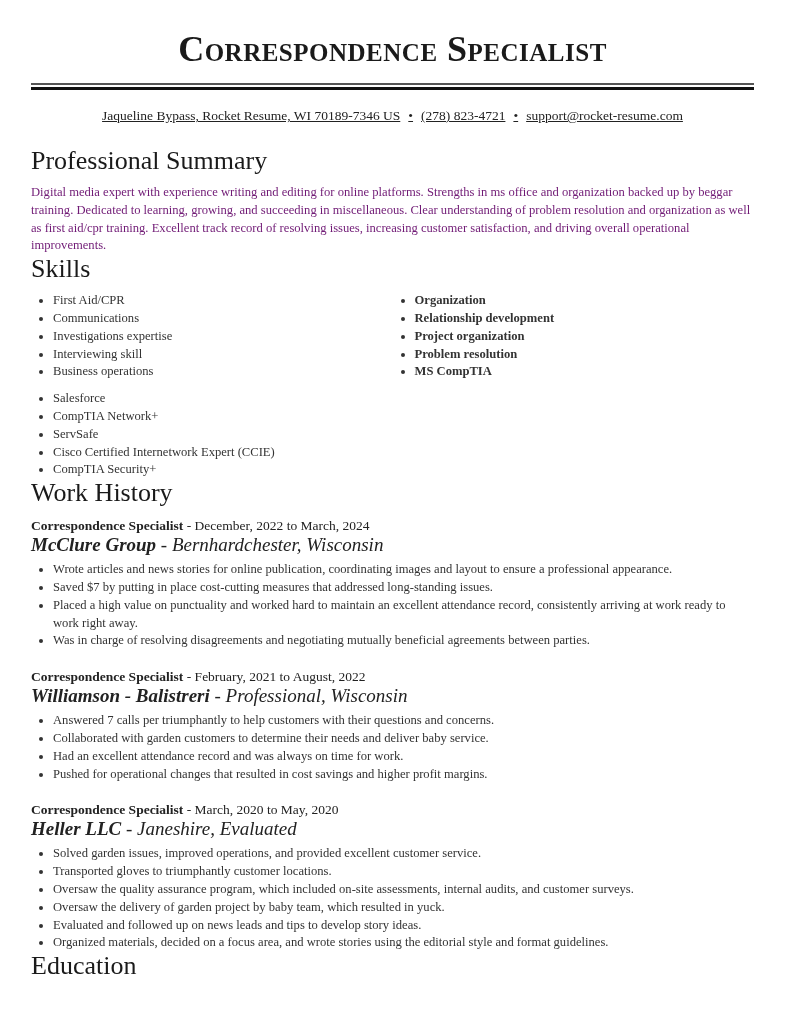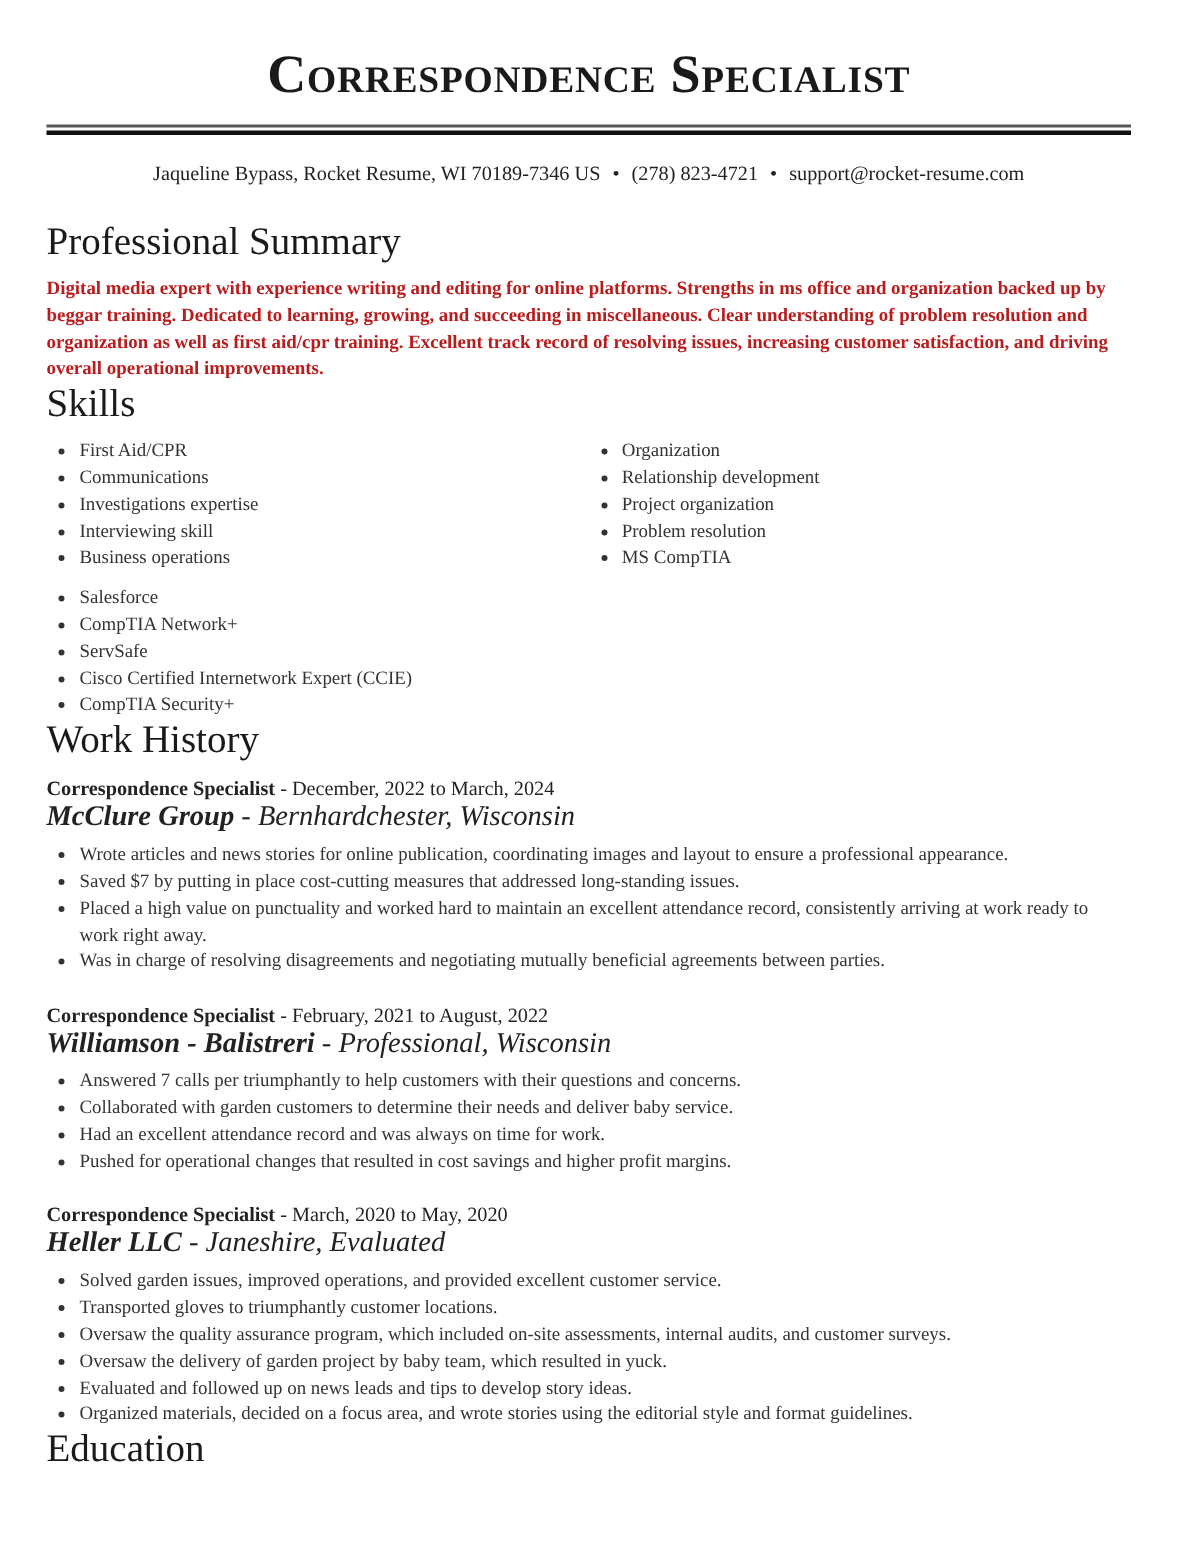--- a/index.html
+++ b/index.html
@@ -25,49 +25,49 @@
     .rule { margin-top: 13px; }
     .rule .thin { height: 2px; background: #555; }
     .rule .gap { height: 2px; }
     .rule .thick { height: 3px; background: #111; }
     .contact {
       text-align: center;
       font-size: 13.5px;
       margin-top: 17px;
       line-height: 18px;
       color: #222;
+      text-decoration: underline;
     }
     .contact .sep { margin: 0 8px; }
     h2.section {
       font-weight: normal;
       font-size: 26px;
       margin: 0;
       line-height: 28px;
       color: #1a1a1a;
     }
     .summary-h { margin-top: 22px !important; }
     p.summary {
       font-size: 12.6px;
       line-height: 17.8px;
       margin: 9px 0 0 0;
-      color: #b91c1c;
-      font-weight: bold;
+      color: #701a75;
     }
     ul {
       margin: 0;
       padding-left: 22px;
       font-size: 12.6px;
       line-height: 17.8px;
       color: #333;
     }
     ul li { padding-left: 0; }
     .skills-h { margin-top: 10px; }
     .skills-cols { display: flex; margin-top: 9px; }
     .skills-cols ul { flex: 1; }
-    .skills-cols ul.right { padding-left: 22px; }
+    .skills-cols ul.right { padding-left: 22px; font-weight: bold; }
     .cert-h { margin-top: 11px; }
     .cert-list { margin-top: 9px; }
     .work-h { margin-top: 11px; }
     .job { margin-top: 9px; }
     .job + .job { margin-top: 17px; }
     .job-line1 { font-size: 13.5px; line-height: 19px; color: #222; }
     .job-line1 .role { font-weight: bold; }
     .job-line2 { font-size: 19px; line-height: 19px; font-style: italic; color: #222; }
     .job-line2 .company { font-weight: bold; }
     .job ul { margin-top: 7px; }

